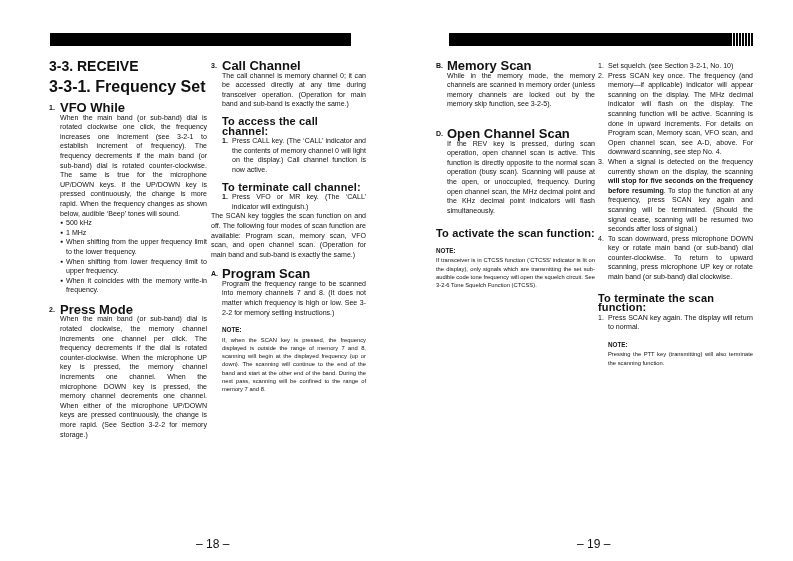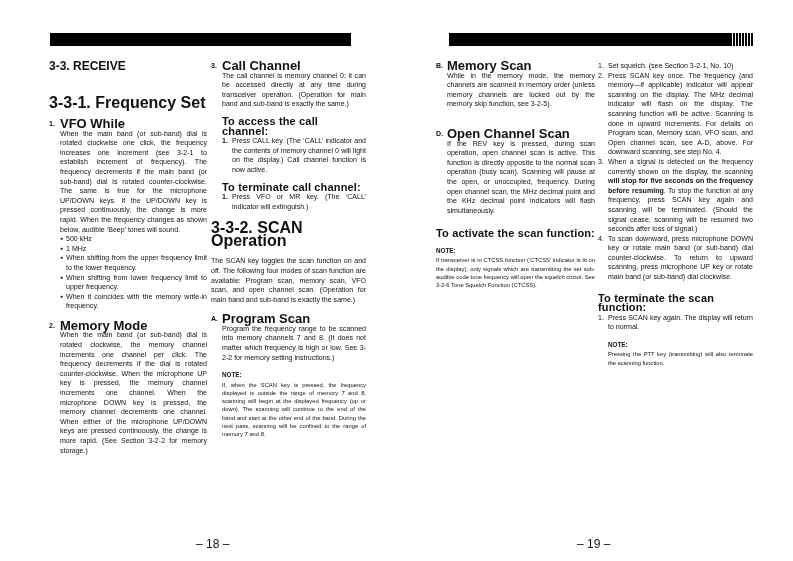--- a/index.html
+++ b/index.html
@@ -8,21 +8,21 @@
   .bar { position: absolute; top: 33px; height: 13px; background: #000; }
   .bar-left { left: 50px; width: 301px; }
   .bar-right { left: 449px; width: 281px; }
   .barcode { position: absolute; left: 730px; top: 33px; width: 24px; height: 13px;
              background: repeating-linear-gradient(90deg, #000 0 1.6px, #fff 1.6px 3px); }
   .col { position: absolute; font-size: 7.05px; line-height: 9.6px; }
   .col1 { left: 49px; top: 58px; width: 158px; }
   .col2 { left: 211px; top: 61px; width: 155px; }
   .col3 { left: 436px; top: 61px; width: 159px; }
   .col4 { left: 598px; top: 61px; width: 155px; }
-  .h1 { font-weight: bold; font-size: 12px; line-height: 16px; margin: 0 0 22px 0; }
+  .h1 { font-weight: bold; font-size: 14px; line-height: 16px; margin: 0 0 6px 0; }
   .h2 { font-weight: bold; font-size: 16px; line-height: 13px; margin: 0 0 10px 0; }
   .item-title { font-weight: bold; font-size: 13px; }
   .item { position: relative; padding-left: 11px; }
   .item .num { position: absolute; left: 0; top: 0; font-weight: bold; }
   .body { text-align: justify; }
   .sub { font-weight: bold; font-size: 11px; letter-spacing: 0.15px; margin-top: 8px; }
   .step { position: relative; padding-left: 10px; text-align: justify; }
   .step .num { position: absolute; left: 0; top: 0; }
   ul.bul { list-style: none; margin: 0; padding: 0; }
   ul.bul li { position: relative; padding-left: 6px; }
@@ -54,21 +54,21 @@
       <li>500 kHz</li>
       <li>1 MHz</li>
       <li class="body">When shifting from the upper frequency limit to the lower frequency.</li>
       <li class="body">When shifting from lower frequency limit to upper frequency.</li>
       <li class="body">When it coincides with the memory write-in frequency.</li>
     </ul>
   </div>
   <div class="gap"></div>
   <div class="item">
     <span class="num">2.</span>
-    <div class="item-title">Memory Mode</div>
+    <div class="item-title">Press Mode</div>
     <div class="body">When the main band (or sub-band) dial is rotated clockwise, the memory channel increments one channel per click. The frequency decrements if the dial is rotated counter-clockwise. When the microphone UP key is pressed, the memory channel increments one channel. When the microphone DOWN key is pressed, the memory channel decrements one channel. When either of the microphone UP/DOWN keys are pressed continuously, the change is more rapid. (See Section 3-2-2 for memory storage.)</div>
   </div>
 </div>
 
 <div class="col col2">
   <div class="item">
     <span class="num">3.</span>
     <div class="item-title">Call Channel</div>
     <div class="body">The call channel is memory channel 0; it can be accessed directly at any time during transceiver operation. (Operation for main band and sub-band is exactly the same.)</div>
     <div class="sub">To access the call channel:</div>
@@ -76,21 +76,20 @@
       <span class="num">1.</span>
       <span>Press CALL key. (The ‘CALL’ indicator and the contents of memory channel 0 will light on the display.) Call channel function is now active.</span>
     </div>
     <div class="sub">To terminate call channel:</div>
     <div class="step">
       <span class="num">1.</span>
       <span>Press VFO or MR key. (The ‘CALL’ indicator will extinguish.)</span>
     </div>
   </div>
 
-  <div class="h2" style="margin-top:10px;margin-bottom:9px;">3-3-2.  SCAN Operation</div>
   <div class="body">The SCAN key toggles the scan function on and off. The following four modes of scan function are available: Program scan, memory scan, VFO scan, and open channel scan. (Operation for main band and sub-band is exactly the same.)</div>
   <div class="gap"></div>
   <div class="item">
     <span class="num">A.</span>
     <div class="item-title">Program Scan</div>
     <div class="body">Program the frequency range to be scanned into memory channels 7 and 8. (It does not matter which frequency is high or low. See 3-2-2 for memory setting instructions.)</div>
     <div class="note">
       <div class="note-label">NOTE:</div>
       <div>If, when the SCAN key is pressed, the frequency displayed is outside the range of memory 7 and 8, scanning will begin at the displayed frequency (up or down). The scanning will continue to the end of the band and start at the other end of the band. During the next pass, scanning will be confined to the range of memory 7 and 8.</div>
     </div>

